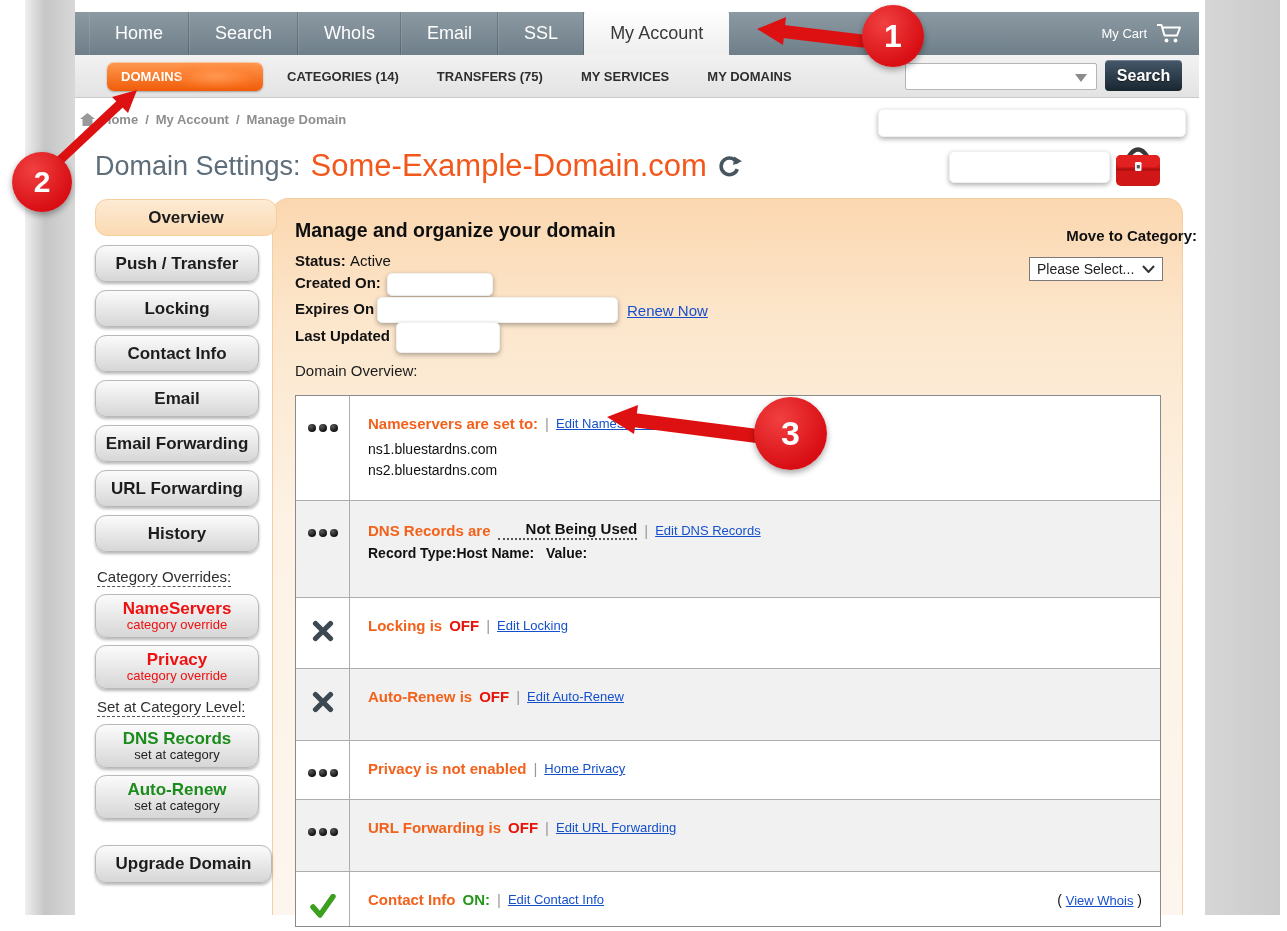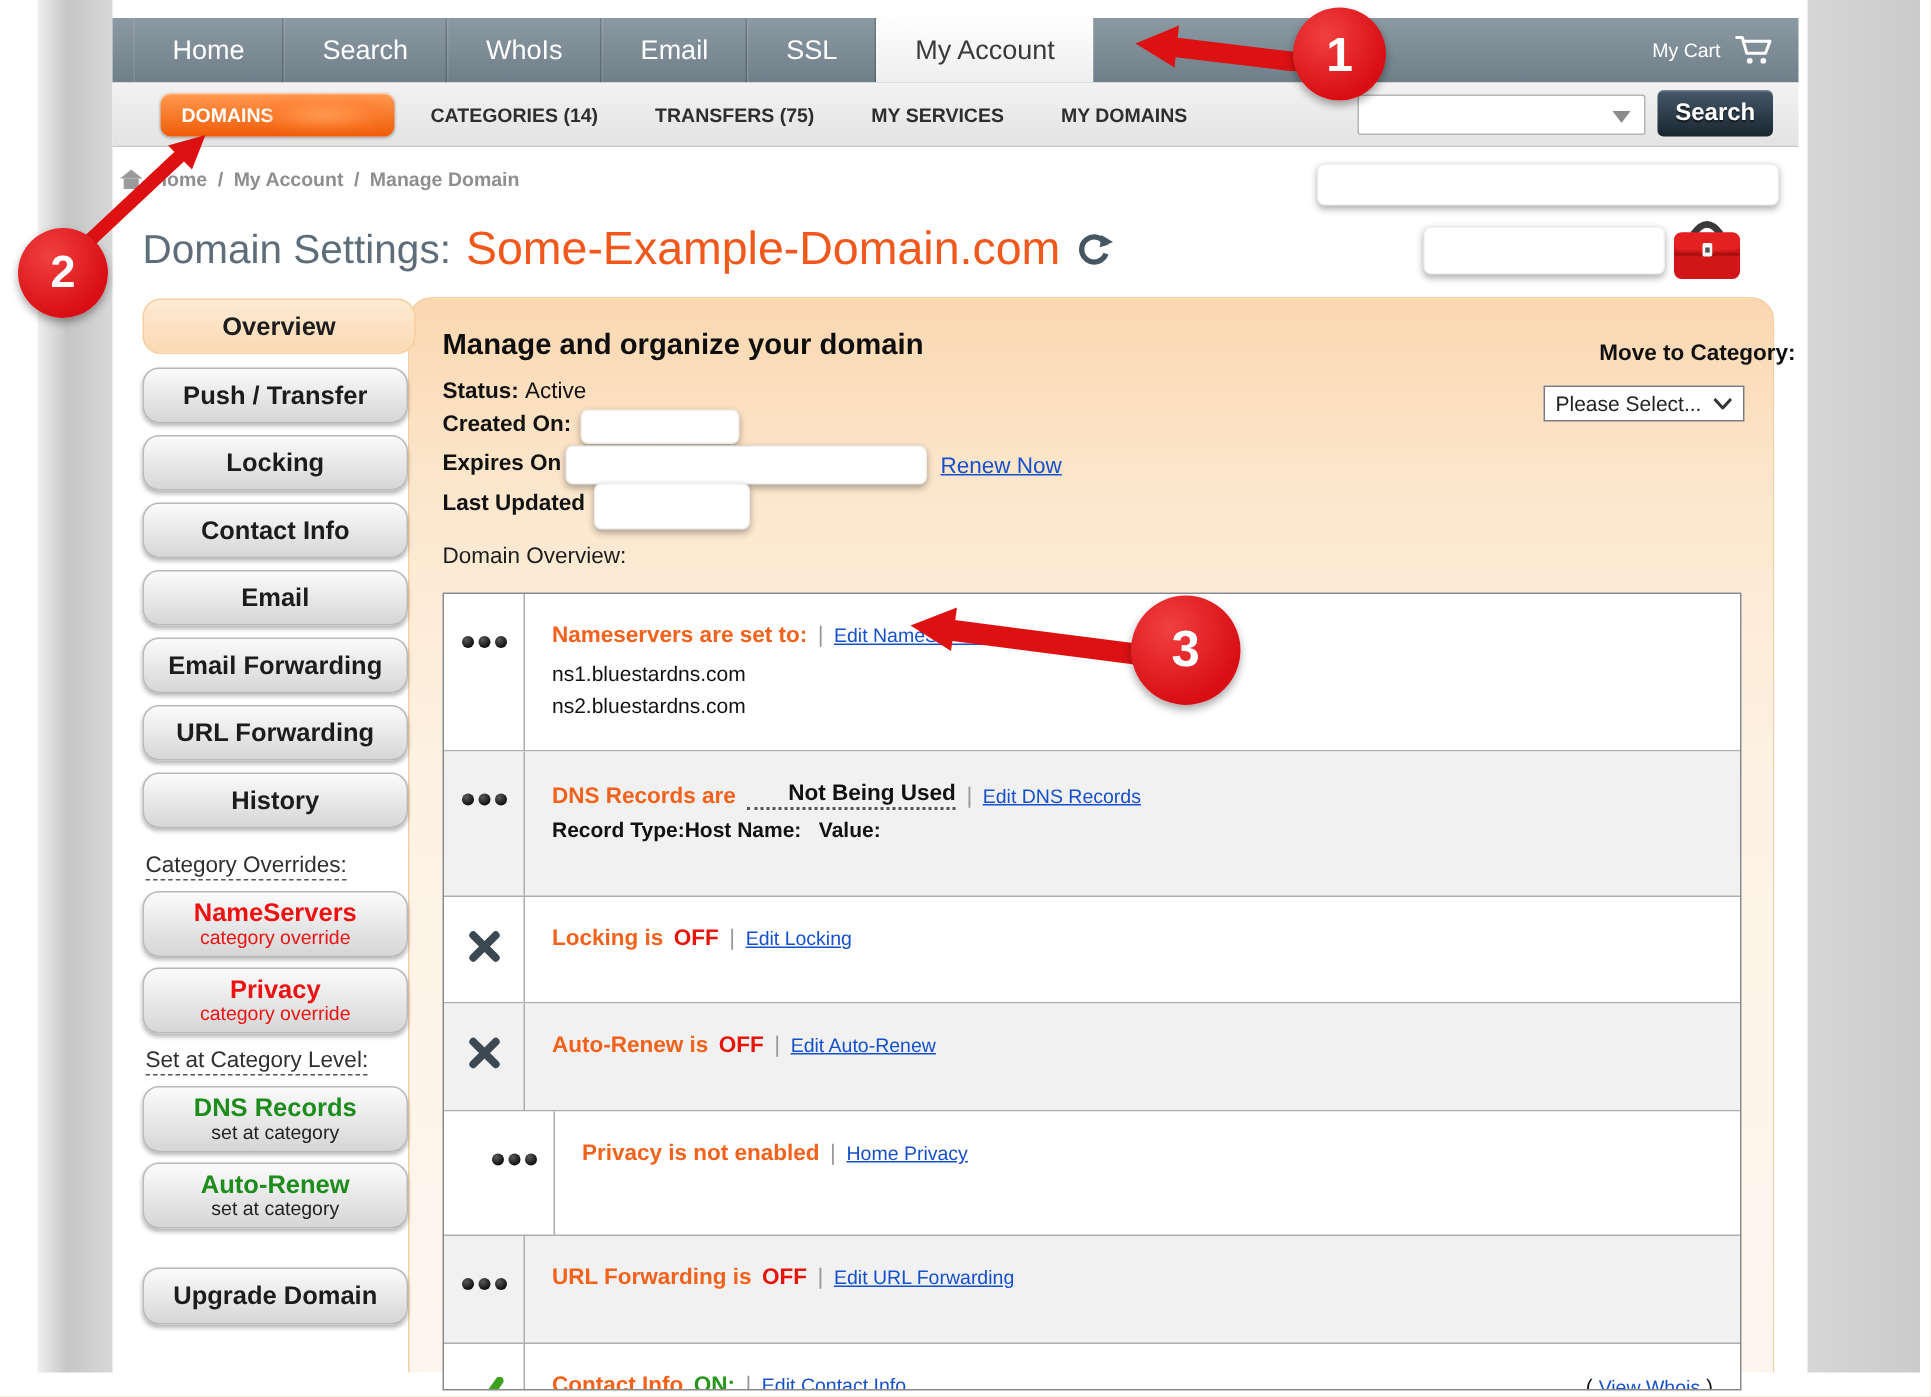--- a/index.html
+++ b/index.html
@@ -60,21 +60,21 @@
   .redact-a { left:878px; top:109px; width:308px; height:28px; }
   .redact-b { left:949px; top:151px; width:161px; height:32px; }
   .toolbox  { position:absolute; left:1114px; top:145px; cursor:pointer; }
 
   
   .panel { position:absolute; left:272px; top:198px; width:911px; height:717px;
            border-radius:16px 16px 0 0; border:1px solid #f5cfa4; border-bottom:none;
            background:linear-gradient(180deg,#fbd7b0 0%,#fce7cd 18%,#fdf2e4 45%,#fdf6ee 100%); }
 
   
-  .sb-btn { width:177px; background:linear-gradient(#fbfbfb,#d6d6d6); border:1px solid #b9b9b9;
+  .sb-btn { width:164px; background:linear-gradient(#fbfbfb,#d6d6d6); border:1px solid #b9b9b9;
             border-radius:11px; box-shadow:0 2px 3px rgba(0,0,0,.28);
             display:flex; flex-direction:column; align-items:center; justify-content:center;
             font-size:17px; font-weight:bold; color:#1c1c1c; cursor:pointer; }
   .overview-btn { position:absolute; left:95px; top:199px; width:182px; height:37px; z-index:5;
             background:linear-gradient(#fdebd3,#fbd9b3); border:1px solid #f7cf9f; border-radius:12px;
             display:flex; align-items:center; justify-content:center;
             font-size:17px; font-weight:bold; color:#1d1d1d; cursor:pointer; }
   .sb-list { position:absolute; left:95px; top:245px; display:flex; flex-direction:column; gap:8px; }
   .sb-list .sb-btn { height:37px; }
   .sb-label { position:absolute; left:97px; font-size:15px; color:#2f2f2f; }
@@ -108,21 +108,21 @@
                 padding:0 7px; font-size:14px; color:#222; cursor:pointer; }
 
   
   .ov-table { position:absolute; left:295px; top:395px; width:866px; height:532px;
               border:1px solid #8a8a8a; background:#fff; display:flex; flex-direction:column; overflow:hidden; }
   .t-row { display:flex; border-bottom:1px solid #adadad; flex:none; }
   .t-row:nth-child(odd) { background:#fff; }
   .t-row:nth-child(even) { background:#f1f1f1; }
   .t-row:nth-child(1){ height:105px; } .t-row:nth-child(2){ height:97px; }
   .t-row:nth-child(3){ height:71px; }  .t-row:nth-child(4){ height:72px; }
-  .t-row:nth-child(5){ height:83px;padding-left:20px; }  .t-row:nth-child(6){ height:72px; }
+  .t-row:nth-child(5){ height:59px; }  .t-row:nth-child(6){ height:72px; }
   .t-row:nth-child(7){ flex:1; border-bottom:none; }
   .icon-cell { width:54px; border-right:1px solid #adadad; display:flex; justify-content:center;
                padding-top:22px; flex:none; }
   .content-cell { flex:1; padding:19px 14px 0 18px; position:relative; }
   .row-title { font-size:15px; font-weight:bold; display:flex; align-items:center; gap:7px; }
   .rt-main { color:#f2621c; }
   .rt-sep { color:#999; font-weight:normal; }
   .row-title .lnk { font-size:13px; font-weight:normal; }
   .st-red { color:#e81309; } .st-green { color:#27961b; }
   .st-dotted { color:#111; border-bottom:2px dotted #555; padding-bottom:1px;padding-left:28px; }

